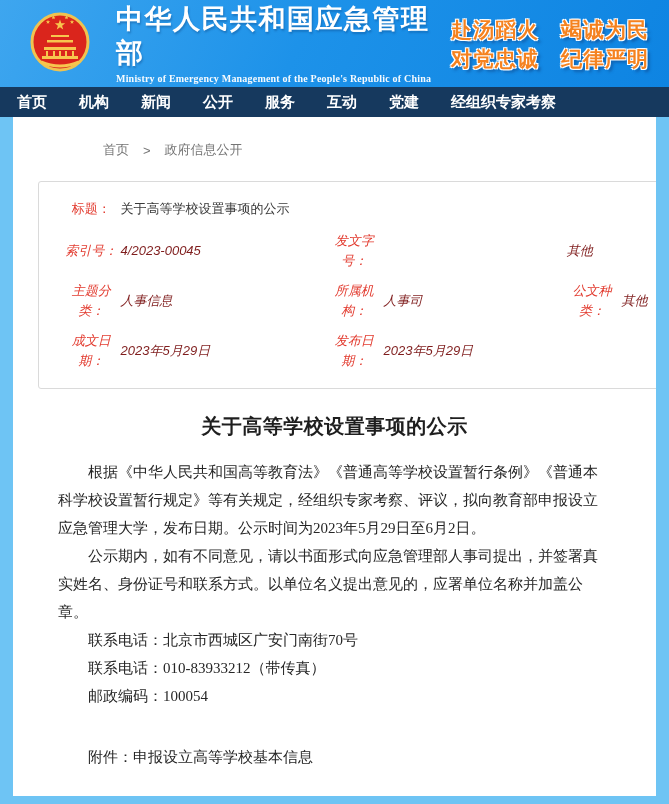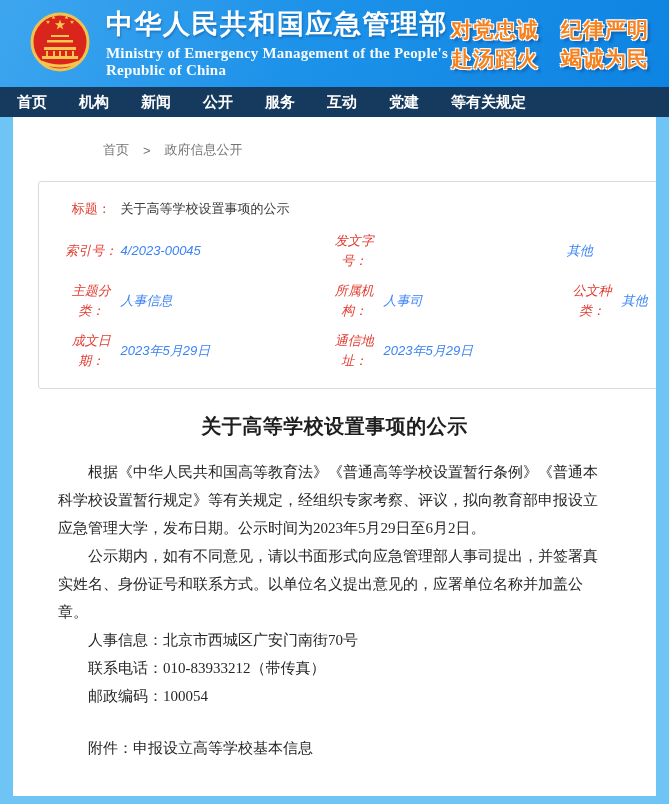--- a/index.html
+++ b/index.html
@@ -8,28 +8,28 @@
 
   .page { width:669px; height:804px; background:#6ec4f4; display:flex; flex-direction:column; overflow:hidden; }
 
   
   .header {
     height:87px; flex:0 0 87px;
     background:linear-gradient(115deg,#3ea6ef 0%, #1d92e9 45%, #0e84e2 100%);
     display:flex; align-items:center;
   }
   .emblem-wrap { margin-left:30px; flex:0 0 auto; }
-  .header-titles { margin-left:16px; color:#fff; cursor:pointer; }
+  .header-titles { margin-left:26px; color:#fff; cursor:pointer; }
   .header-title-cn {
     font-size:27px; font-weight:bold; letter-spacing:1.5px; line-height:1.25;
     text-shadow:1px 2px 2px rgba(10,60,120,.35);
   }
   .header-title-en {
     font-family:"Liberation Serif", serif;
-    font-size:15px; font-weight:bold; letter-spacing:.2px; margin-top:3px; opacity:.96;
+    font-size:10px; font-weight:bold; letter-spacing:.2px; margin-top:3px; opacity:.96;
   }
   .slogan { margin-left:auto; margin-right:20px; text-align:center; }
   .slogan div {
     font-size:21px; font-weight:bold; letter-spacing:1px; line-height:29px;
     color:#f5821f;
     text-shadow:-1px -1px 0 #fff, 1px -1px 0 #fff, -1px 1px 0 #fff, 1px 1px 0 #fff, 3px 3px 3px rgba(15,60,125,.6);
     white-space:nowrap;
   }
 
   
@@ -47,32 +47,32 @@
 
   
   .meta-box {
     width:648px; margin:22px 0 0 25px;
     border:1px solid #dadada; border-radius:3px;
     padding:12px 10px 16px 10px;
     font-size:13px;
   }
   .meta-cell { display:flex; align-items:center; padding-left:15px; }
   .meta-label { width:4.2em; flex:0 0 auto; text-align:center; color:#e23a2e; line-height:1.55; }
-  .meta-value { color:#3b82f6; margin-left:2px; line-height:1.4; }
+  .meta-value { color:#7f1d1d; margin-left:2px; line-height:1.4; }
   .meta-title-row { min-height:30px; margin-bottom:6px; }
   .meta-title-row .meta-value { color:#3a3a3a; }
   .meta-grid { display:grid; grid-template-columns:42% 38% 20%; row-gap:8px;font-style:italic; }
   .meta-grid .meta-cell { min-height:42px; }
 
   
   .doc { padding:0 45px; font-family:"Liberation Serif", serif; color:#262626; }
   .doc-title { text-align:center; font-size:20px; font-weight:bold; margin-top:24px; color:#1e1e1e; letter-spacing:.5px; }
   .doc-body { margin-top:18px; font-size:15px; line-height:28px; }
   .doc-body p { text-indent:2em; }
-  .attachment { text-indent:2em; margin-top:26px;font-family:Liberation Mono, monospace; }
+  .attachment { text-indent:2em; margin-top:33px; }
   .signature { margin-top:30px; text-align:right; padding-right:90px; line-height:28px; }
 </style>
 </head>
 <body>
 
 <div class="page">
 
   <div class="header">
     <div class="emblem-wrap">
       <svg width="60" height="64" viewBox="0 0 60 64" aria-hidden="true">
@@ -95,34 +95,34 @@
         <rect x="42" y="41" width="2" height="5" fill="#f7c64e"></rect>
         <rect x="12" y="46" width="36" height="3" fill="#f7c64e"></rect>
         <path d="M11,52 Q30,60 49,52" stroke="#f7c64e" stroke-width="3" fill="none"></path>
       </svg>
     </div>
     <div class="header-titles">
       <div class="header-title-cn">中华人民共和国应急管理部</div>
       <div class="header-title-en">Ministry of Emergency Management of the People's Republic of China</div>
     </div>
     <div class="slogan">
+      <div>赴汤蹈火　竭诚为民</div>
       <div>对党忠诚　纪律严明</div>
-      <div>赴汤蹈火　竭诚为民</div>
     </div>
   </div>
 
   <div class="nav">
     <span class="nav-item">首页</span>
     <span class="nav-item">机构</span>
     <span class="nav-item">新闻</span>
     <span class="nav-item">公开</span>
     <span class="nav-item">服务</span>
     <span class="nav-item">互动</span>
     <span class="nav-item">党建</span>
-    <span class="nav-item">等有关规定</span>
+    <span class="nav-item">经组织专家考察</span>
   </div>
 
   <div class="content">
 
     <div class="breadcrumb">
       <span class="crumb">首页</span>
       <span>&gt;</span>
       <span class="crumb">政府信息公开</span>
     </div>
 
@@ -153,33 +153,33 @@
         </div>
         <div class="meta-cell">
           <span class="meta-label">公文种类：</span>
           <span class="meta-value">其他</span>
         </div>
         <div class="meta-cell">
           <span class="meta-label">成文日期：</span>
           <span class="meta-value">2023年5月29日</span>
         </div>
         <div class="meta-cell">
-          <span class="meta-label">通信地址：</span>
+          <span class="meta-label">发布日期：</span>
           <span class="meta-value">2023年5月29日</span>
         </div>
         <div class="meta-cell"></div>
       </div>
     </div>
 
     <div class="doc">
       <div class="doc-title">关于高等学校设置事项的公示</div>
       <div class="doc-body">
         <p>根据《中华人民共和国高等教育法》《普通高等学校设置暂行条例》《普通本科学校设置暂行规定》等有关规定，经组织专家考察、评议，拟向教育部申报设立应急管理大学，发布日期。公示时间为2023年5月29日至6月2日。</p>
         <p>公示期内，如有不同意见，请以书面形式向应急管理部人事司提出，并签署真实姓名、身份证号和联系方式。以单位名义提出意见的，应署单位名称并加盖公章。</p>
-        <p>人事信息：北京市西城区广安门南街70号</p>
+        <p>联系电话：北京市西城区广安门南街70号</p>
         <p>联系电话：010-83933212（带传真）</p>
         <p>邮政编码：100054</p>
         <p class="attachment">附件：申报设立高等学校基本信息</p>
         <div class="signature">
           <div>应急管理部人事司</div>
 
         </div>
       </div>
     </div>
 

